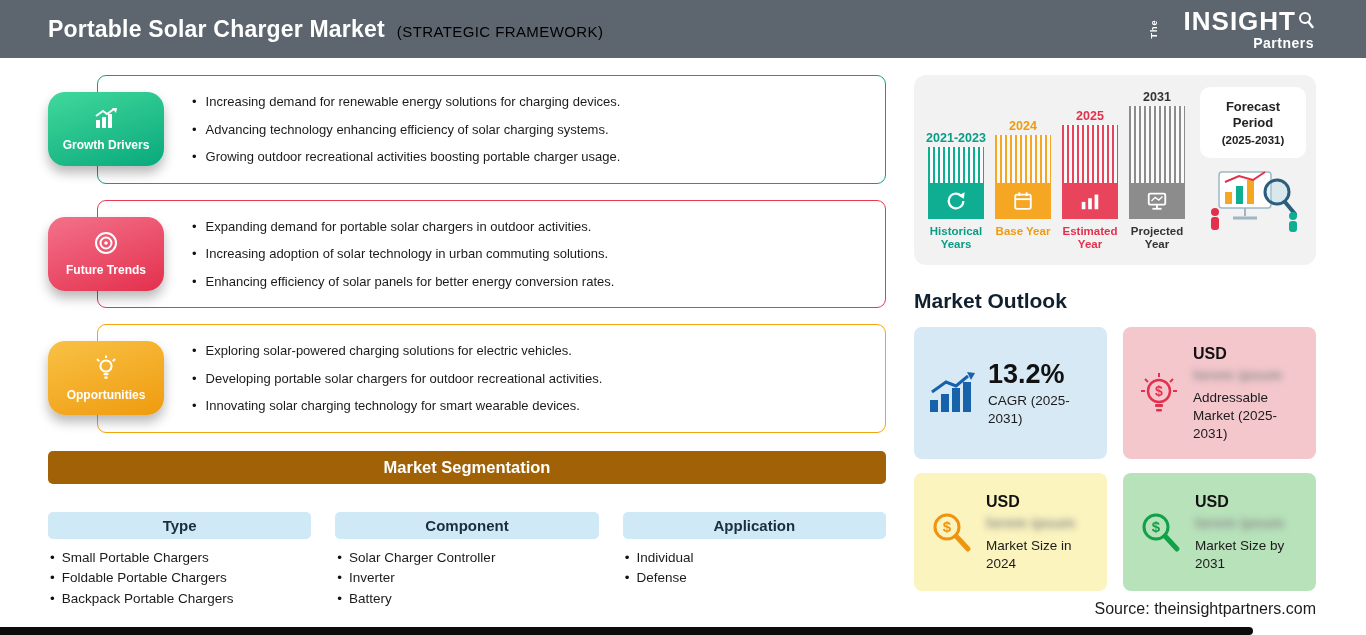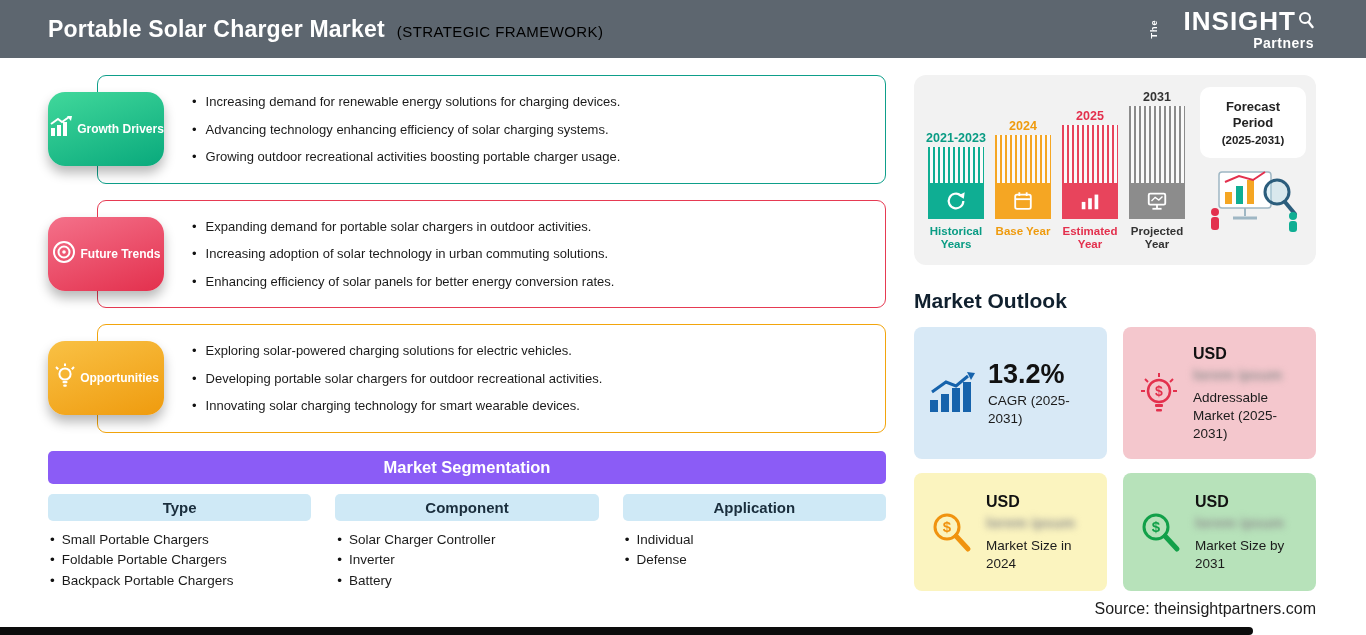--- a/index.html
+++ b/index.html
@@ -39,34 +39,34 @@
   .box-teal   { border:1.6px solid #0e9f8a; }
   .box-red    { border:1.6px solid #e63a52; }
   .box-orange { border:1.6px solid #f2a50c; }
   ul.bullets { margin:0; padding:0; }
   .bullets li { list-style:none; font-size:13px; color:#1b1b1b; line-height:27.5px; }
   .bullets li::before { content:"•"; margin-right:9px; color:#111; }
 
   .badge {
     position:absolute; left:0; top:50%; transform:translateY(-50%);
     width:116px; height:74px; border-radius:17px;
-    display:flex; flex-direction:row; align-items:center; justify-content:center; gap:3px;
+    display:flex; flex-direction:column; align-items:center; justify-content:center; gap:3px;
     box-shadow:0 7px 12px rgba(0,0,0,.28);
   }
   .badge-green  { background:linear-gradient(160deg,#41d89b,#09a97c); }
   .badge-red    { background:linear-gradient(160deg,#f4718a,#e3304d); }
   .badge-orange { background:linear-gradient(160deg,#f9c145,#ef9b0e); }
   .badge-label { color:#fff; font-size:12px; font-weight:bold; white-space:nowrap; }
 
   
   .seg-bar {
-    margin-top:18px; background:#8b5cf6; color:#fff; text-align:center;
+    margin-top:18px; background:#a16207; color:#fff; text-align:center;
     font-weight:bold; font-size:16.5px; padding:7px 0; border-radius:5px;
   }
-  .seg-cols { display:flex; gap:24px; margin-top:10px; }
+  .seg-cols { display:flex; gap:24px; margin-top:28px; }
   .seg-col { flex:1; }
   .seg-pill {
     background:#cfe9f6; border-radius:5px; text-align:center; font-weight:bold;
     font-size:15px; color:#1a2e3d; padding:5px 0;
   }
   ul.seg-items { margin:9px 0 0 2px; padding:0; }
   .seg-items li { list-style:none; font-size:13.5px; color:#1b1b1b; line-height:20.5px; }
   .seg-items li::before { content:"•"; margin-right:7px; color:#111; }
 
   

